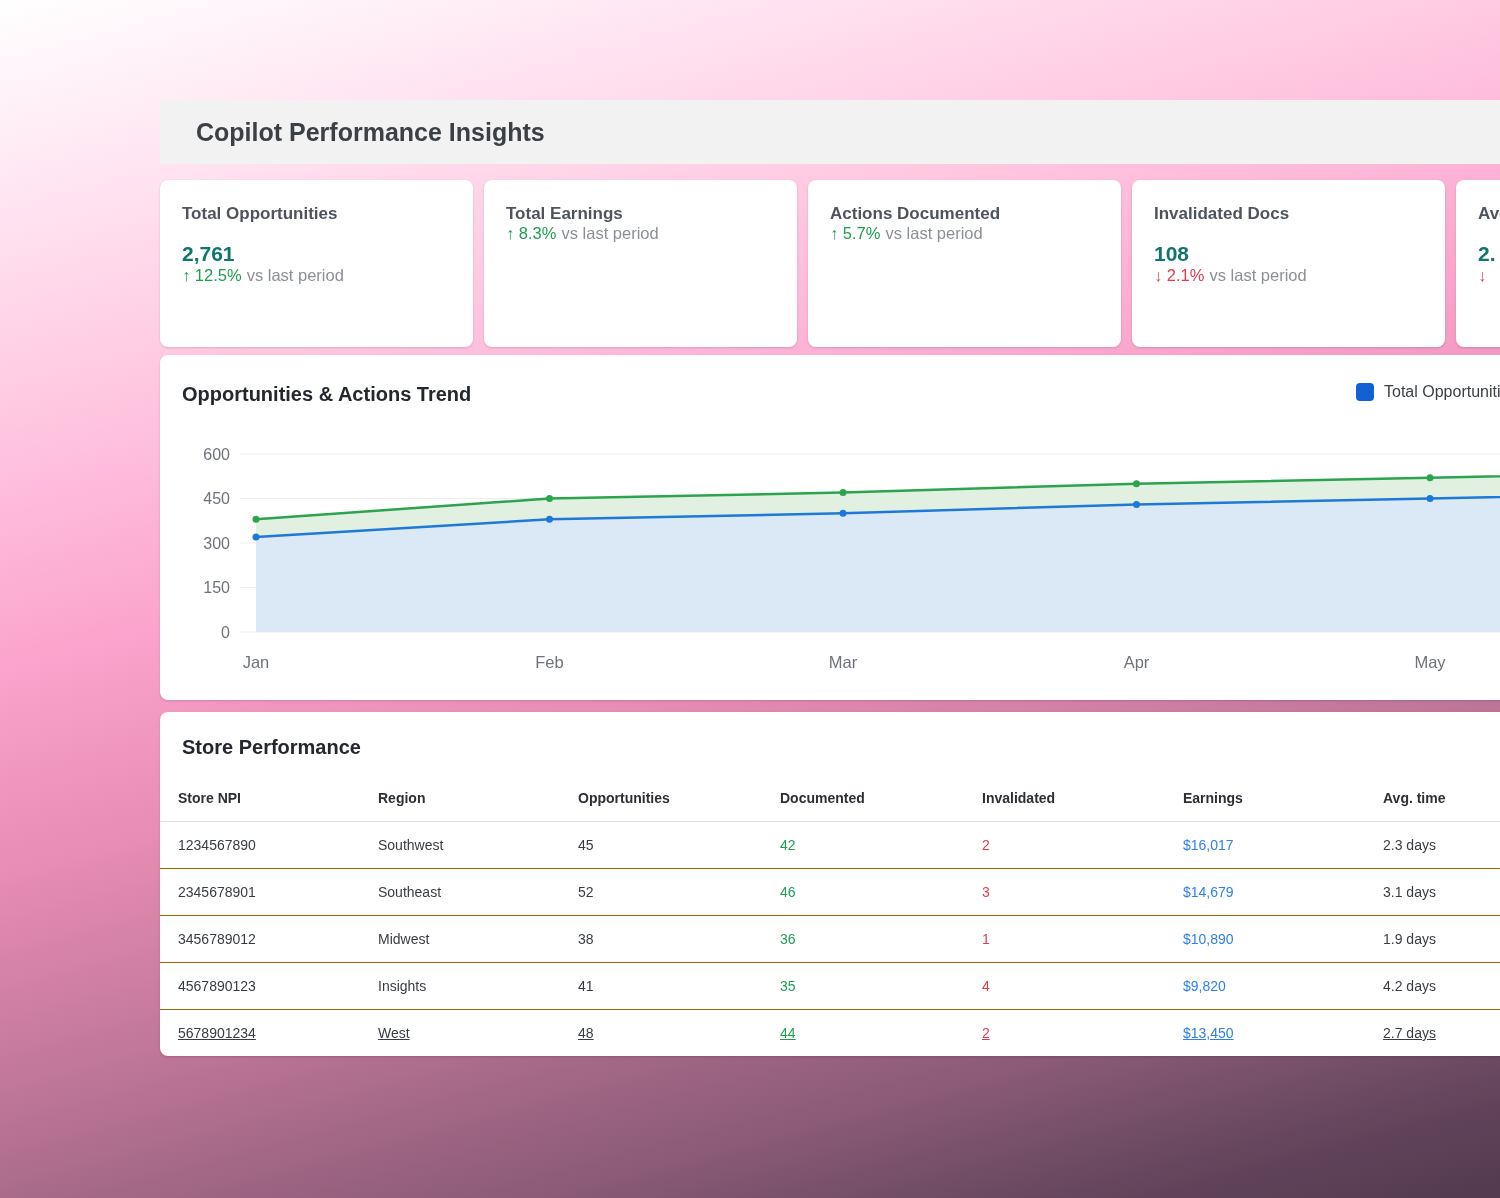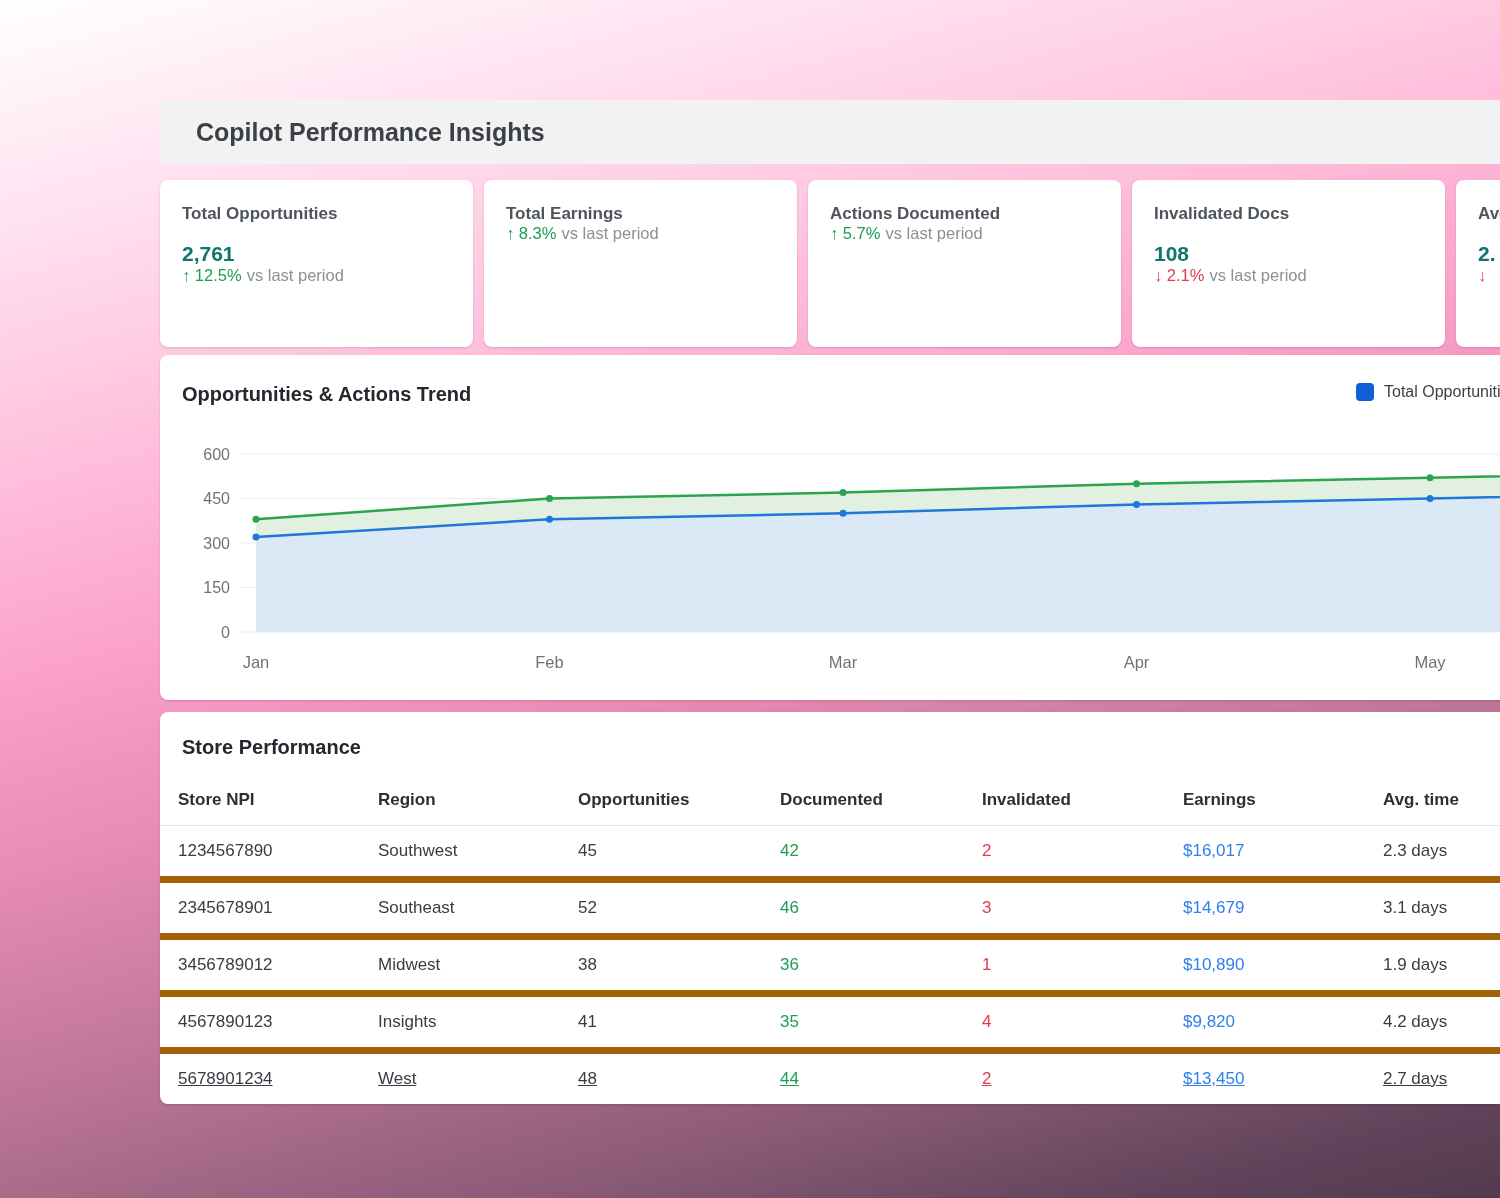--- a/index.html
+++ b/index.html
@@ -111,30 +111,30 @@
   }
   table {
     margin-top: 16px;
     width: 1610px;
     table-layout: fixed;
     border-collapse: collapse;
   }
   th, td {
     text-align: left;
     padding: 15px 0 15px 18px;
-    font-size: 17px;
+    font-size: 14px;
   }
   th {
     font-weight: 700;
     color: #2c3036;
     border-bottom: 1px solid #dfe2e6;
   }
   td {
     color: #383d44;
-    border-bottom: 7px solid #a16207;
+    border-bottom: 1px solid #a16207;
   }
   tr:last-child td { border-bottom: none; text-decoration: underline; }
   td.doc  { color: #1f9d55; }
   td.inv  { color: #df3b4e; }
   td.earn { color: #2f80ed; }
 </style>
 </head>
 <body>
 
 <div class="app">

